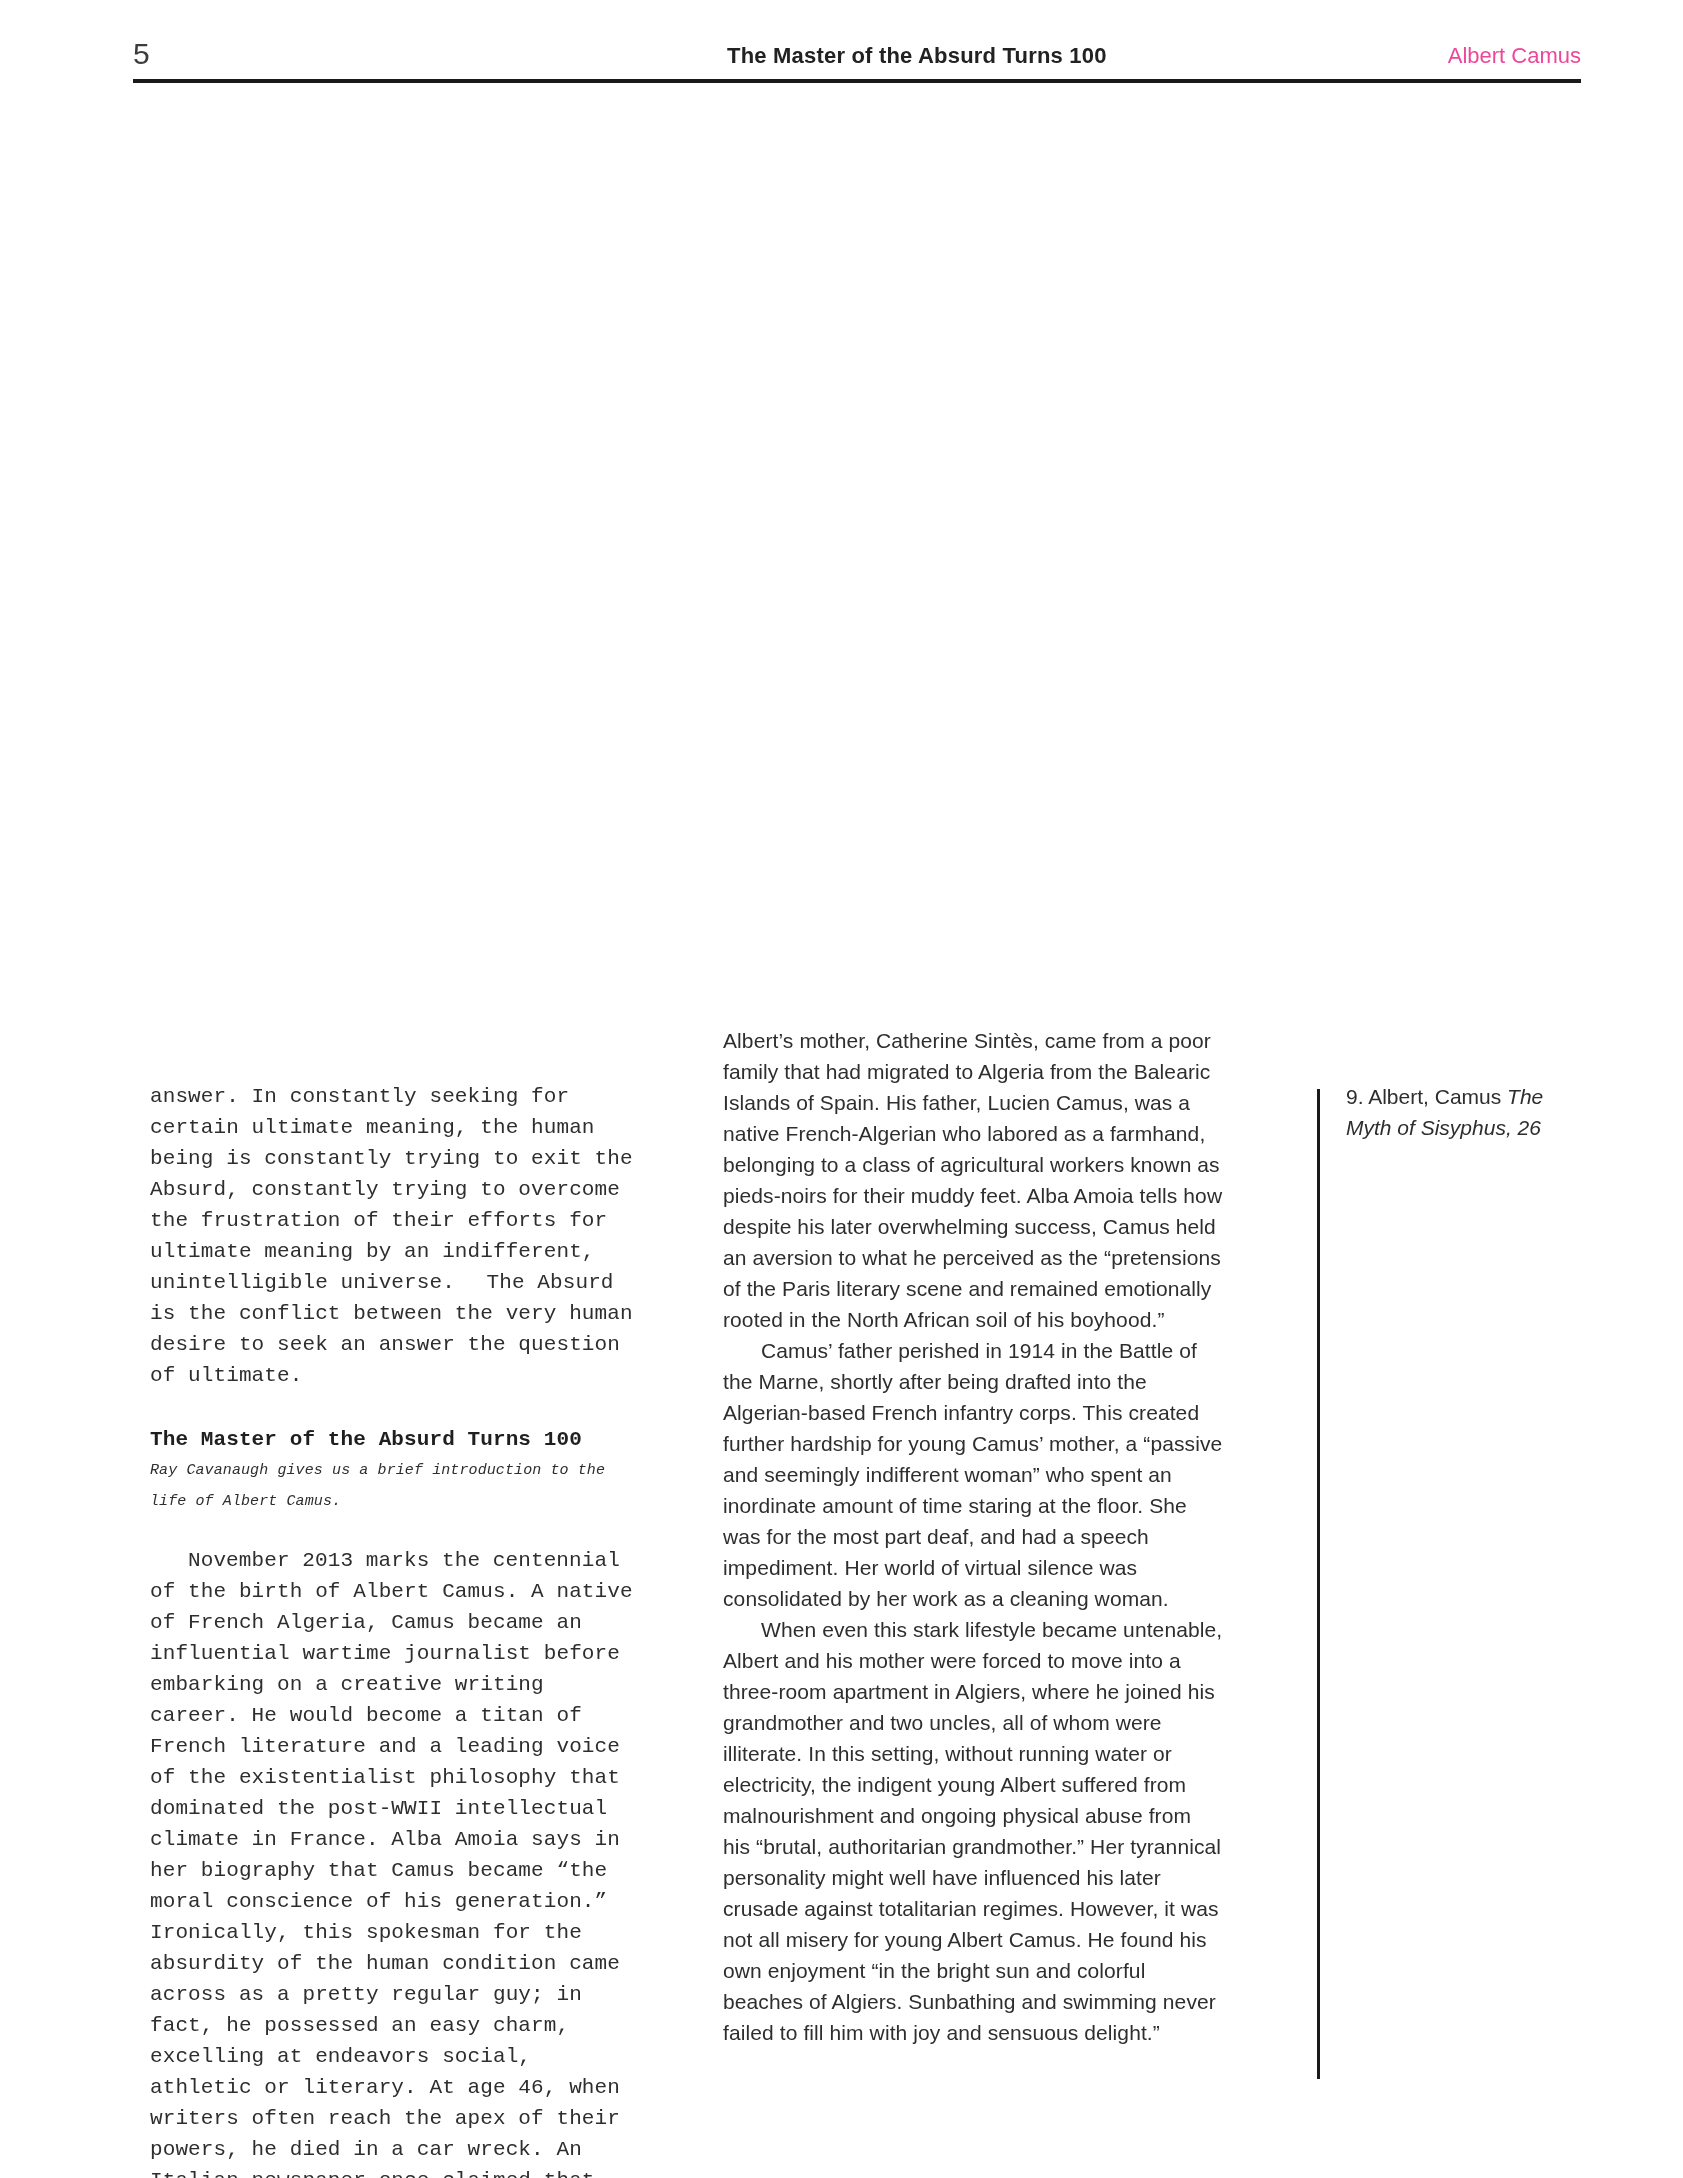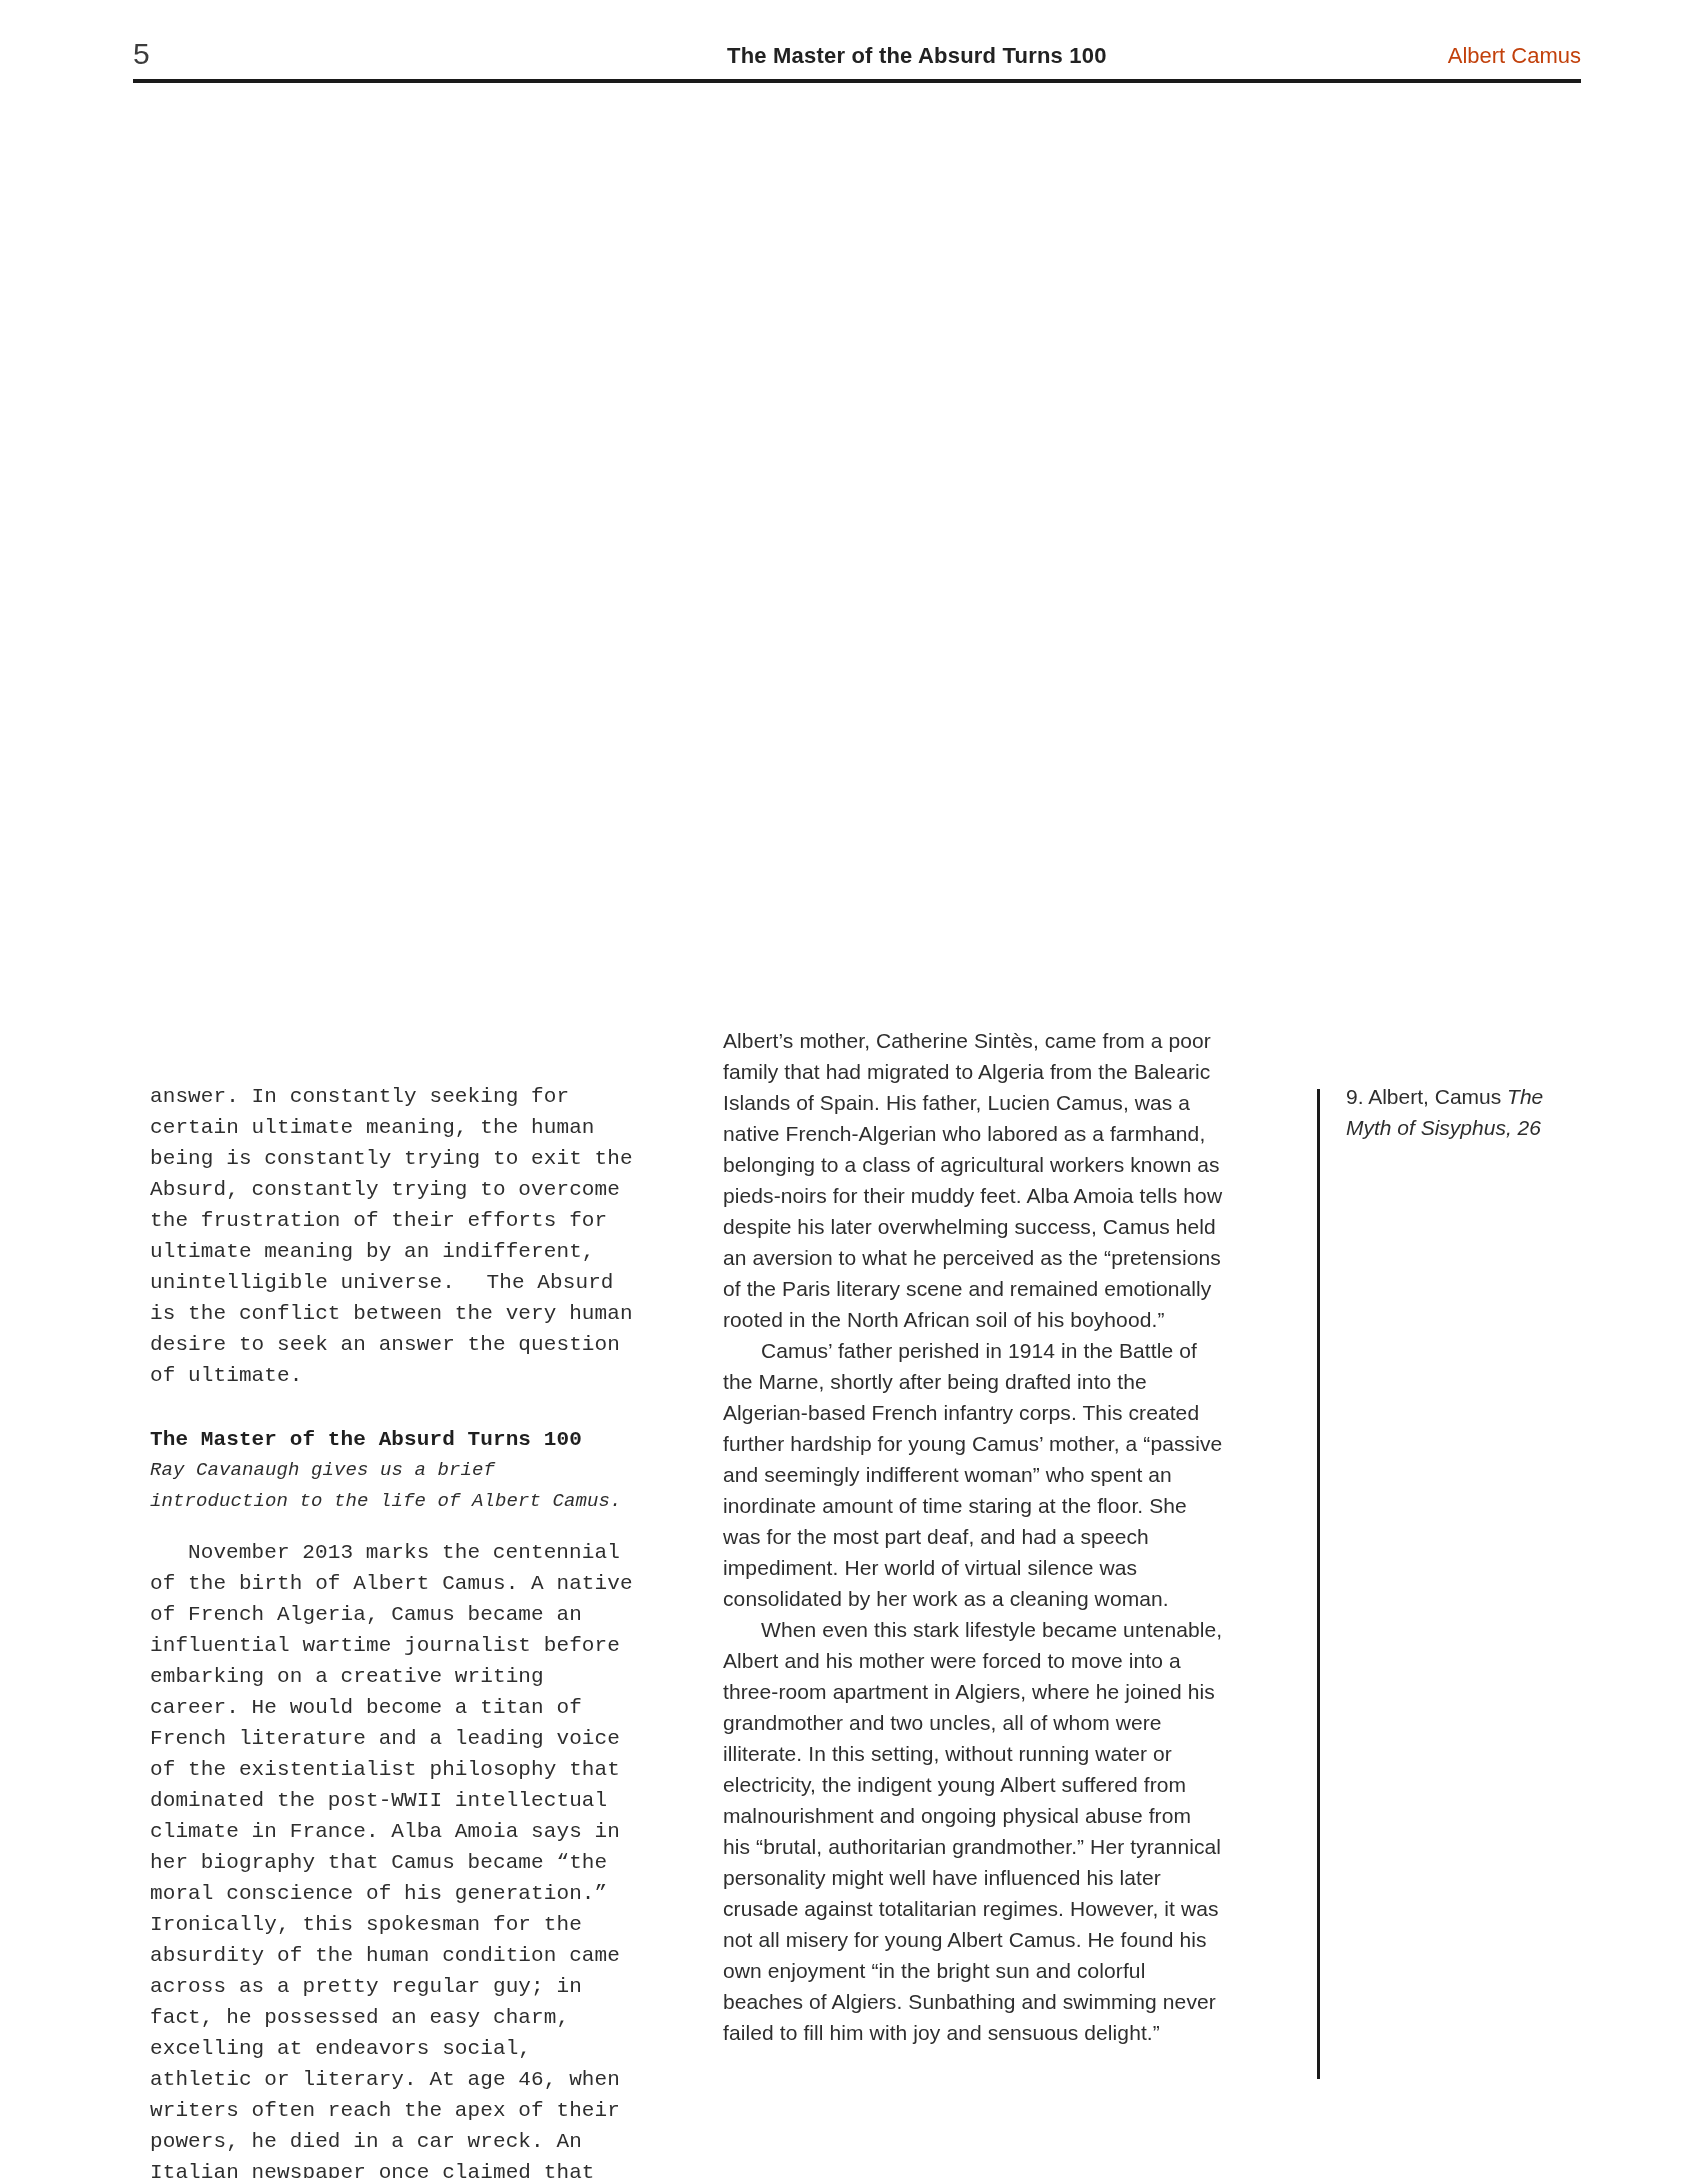--- a/index.html
+++ b/index.html
@@ -39,21 +39,21 @@
     line-height: 24px;
     font-weight: bold;
     color: #222222;
     letter-spacing: 0.2px;
   }
   .running-author {
     position: absolute;
     right: 0; bottom: 2px;
     font-size: 22px;
     line-height: 24px;
-    color: #c2410c;
+    color: #ec4899;
   }
   .header-rule {
     position: absolute;
     left: 133px;
     width: 1448px;
     top: 79px;
     height: 4px;
     background: #1a1a1a;
   }
 
@@ -77,24 +77,24 @@
   }
   p.indent { text-indent: 38px; }
   .section-heading {
     font-size: 21px;
     line-height: 31px;
     font-weight: bold;
     color: #1f1f1f;
     margin-top: 33px;
   }
   .byline {
-    font-size: 19px;
+    font-size: 15px;
     line-height: 31px;
     font-style: italic;
-    margin-bottom: 20px;
+    margin-bottom: 28px;
   }
 
   
   .notes-divider {
     position: absolute;
     left: 1317px; top: 1089px;
     width: 3px; height: 990px;
     background: #1a1a1a;
   }
   .footnote {

